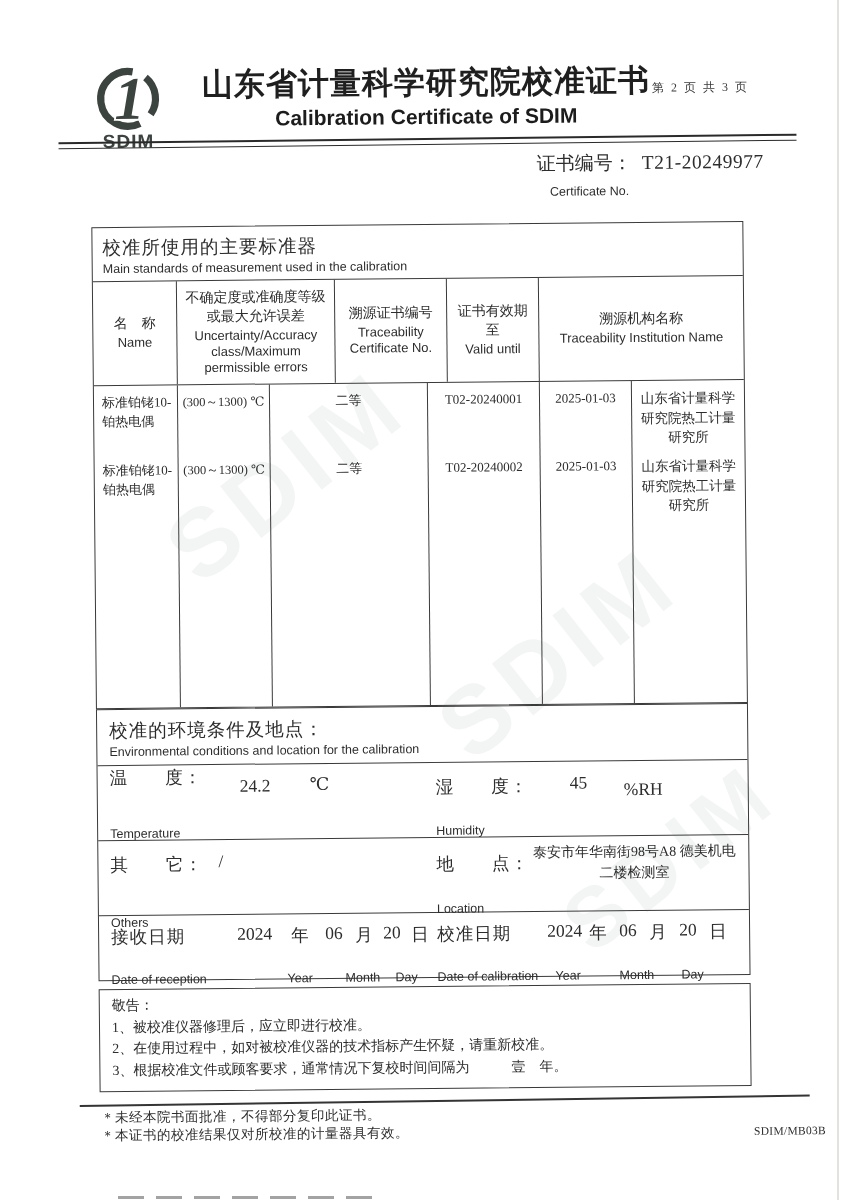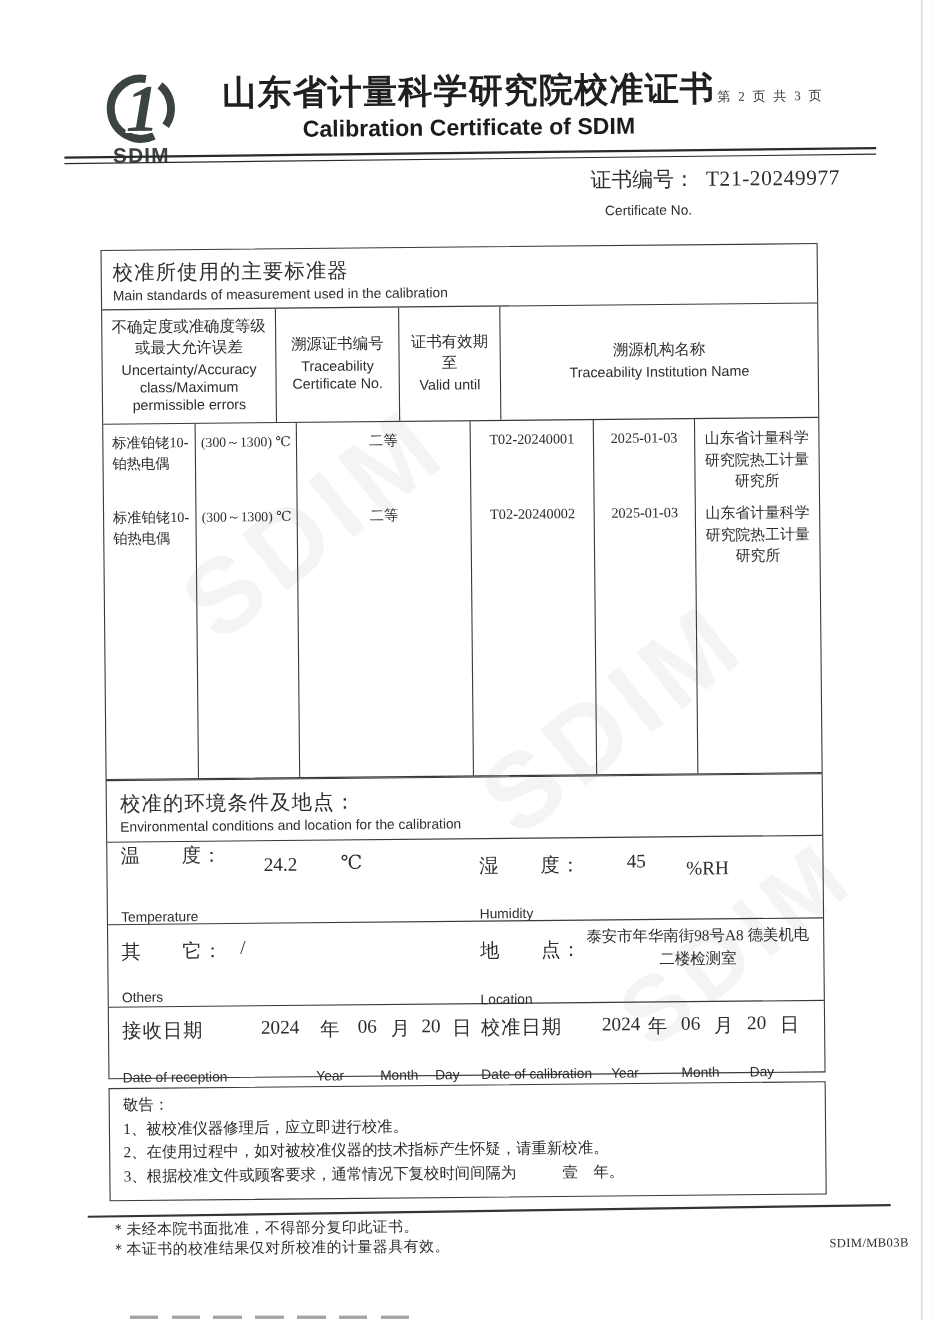--- a/index.html
+++ b/index.html
@@ -100,20 +100,24 @@
       <span>证书编号：</span><span class="val">T21-20249977</span>
     </div>
     <div class="cert-sub">Certificate No.</div>
 
     <section class="std-table">
       <div class="tbl-title">
         <div class="t-cn">校准所使用的主要标准器</div>
         <div class="t-en">Main standards of measurement used in the calibration</div>
       </div>
       <div class="tbl-head">
+        <div class="th c0">
+          <div class="th-cn">名　称</div>
+          <div class="th-en">Name</div>
+        </div>
         <div class="th c2">
           <div class="th-cn">不确定度或准确度等级或最大允许误差</div>
           <div class="th-en">Uncertainty/Accuracy class/Maximum permissible errors</div>
         </div>
         <div class="th c3">
           <div class="th-cn">溯源证书编号</div>
           <div class="th-en">Traceability Certificate No.</div>
         </div>
         <div class="th c4">
           <div class="th-cn">证书有效期至</div>
@@ -165,21 +169,21 @@
         <span class="p-en" style="left:12px;top:45px">Temperature</span>
         <span class="p-cn" style="left:338px;top:12px">湿　　度：</span>
         <span class="p-val" style="left:472px;top:11px">45</span>
         <span class="p-val" style="left:526px;top:18px">%RH</span>
         <span class="p-en" style="left:338px;top:45px">Humidity</span>
       </div>
 
       <div class="row other-row">
         <span class="p-cn" style="left:12px;top:12px">其　　它：</span>
         <span class="p-val" style="left:120px;top:11px">/</span>
-        <span class="p-en" style="left:12px;top:43px">Others</span>
+        <span class="p-en" style="left:12px;top:59px">Others</span>
         <span class="p-cn" style="left:338px;top:14px">地　　点：</span>
         <span class="loc-val">泰安市年华南街98号A8 德美机电二楼检测室</span>
         <span class="p-en" style="left:338px;top:48px">Location</span>
       </div>
 
       <div class="row date-row">
         <span class="p-cn" style="left:12px;top:9px">接收日期</span>
         <span class="p-val" style="left:138px;top:9px">2024</span>
         <span class="p-cn" style="left:192px;top:9px">年</span>
         <span class="p-val" style="left:226px;top:9px">06</span>

